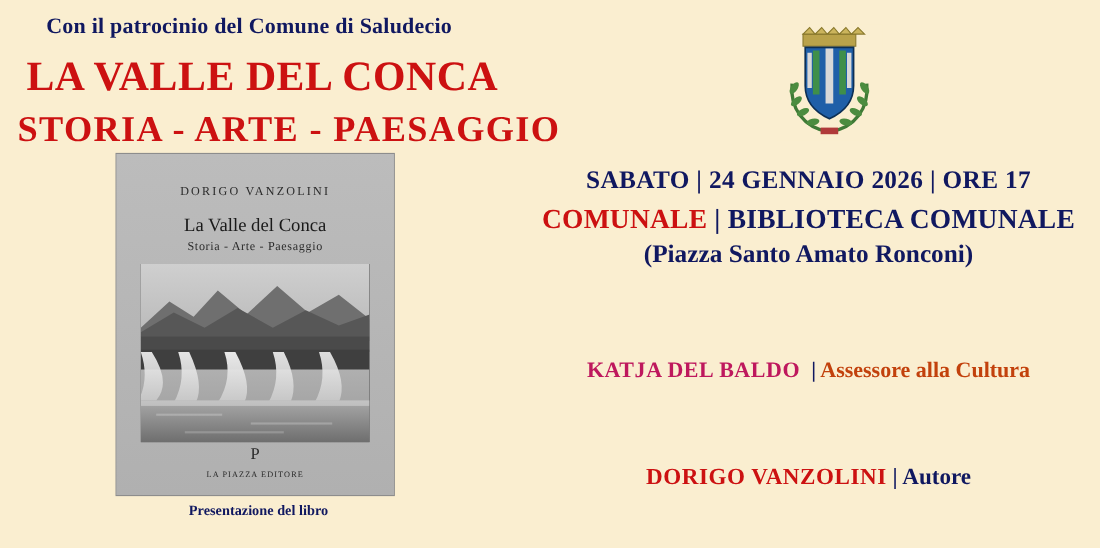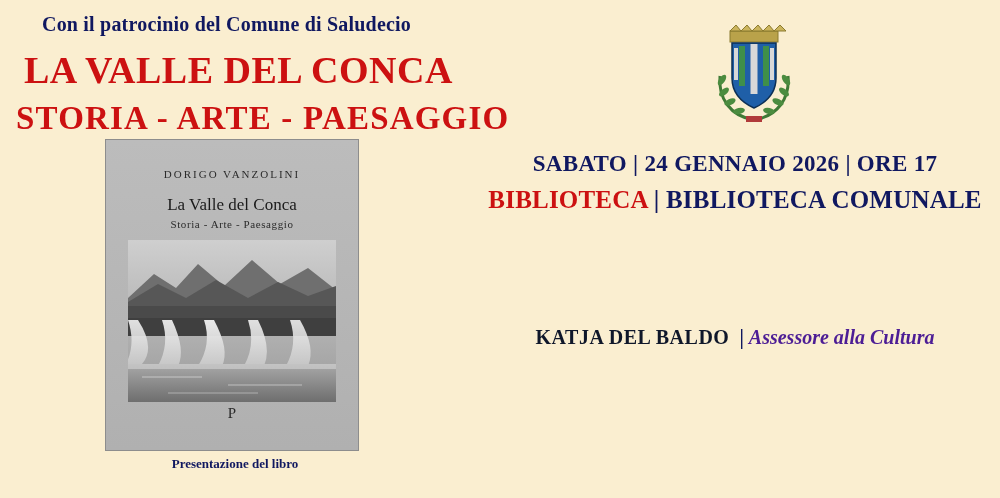--- a/index.html
+++ b/index.html
@@ -194,22 +194,22 @@
     font-weight: bold;
     color: #101860;
     letter-spacing: 1px;
   }
   .saluti-head { top: 282px; }
   .saluti-line {
     top: 310px;
     font-size: 20px;
     font-weight: bold;
   }
-  .saluti-line .red { color: #0f172a; letter-spacing: 0.5px; }
-  .saluti-line .blue { color: #4c1d95; font-style: italic; }
+  .saluti-line .red { color: #be185d; letter-spacing: 0.5px; }
+  .saluti-line .blue { color: #c2410c; }
   .interv-head { top: 375px; }
   .interv-line1 {
     top: 405px;
     font-size: 21px;
     font-weight: bold;
   }
   .interv-line2 {
     top: 437px;
     font-size: 21px;
     font-weight: bold;
@@ -265,20 +265,21 @@
           <path d="M172 80 q16 28 8 46 h-22 q12 -22 4 -46 z" fill="url(#fall)" opacity="0.88"></path>
           <rect x="0" y="124" width="208" height="38" fill="url(#water)"></rect>
           <rect x="0" y="124" width="208" height="5" fill="#d8d8d8" opacity="0.55"></rect>
           <rect x="14" y="136" width="60" height="2" fill="#c6c6c6" opacity="0.5"></rect>
           <rect x="100" y="144" width="74" height="2" fill="#c6c6c6" opacity="0.45"></rect>
           <rect x="40" y="152" width="90" height="2" fill="#c6c6c6" opacity="0.35"></rect>
         </svg>
       </div>
 
       <div class="book-pub-logo">P</div>
+      <div class="book-pub">LA PIAZZA EDITORE</div>
     </div>
 
     <div class="presentazione">Presentazione del libro</div>
   </div>
 
   <div class="right-col">
 
     <div class="crest">
       <svg width="96" height="106" viewBox="0 0 96 106" xmlns="http://www.w3.org/2000/svg">
         <rect x="0" y="0" width="96" height="106" fill="#faeed0"></rect>
@@ -306,30 +307,36 @@
           <ellipse cx="72" cy="80" rx="6" ry="3" transform="rotate(25 72 80)"></ellipse>
           <ellipse cx="63" cy="89" rx="6" ry="3" transform="rotate(12 63 89)"></ellipse>
         </g>
         <rect x="40" y="94" width="16" height="6" fill="#b03a3a"></rect>
       </svg>
     </div>
 
     <div class="ev-line ev-date">SABATO | 24 GENNAIO 2026 | ORE 17</div>
 
     <div class="ev-line ev-place">
-      <span class="red">BIBLIOTECA</span>
+      <span class="red">COMUNALE</span>
       <span class="sep">|</span>
       <span class="blue">BIBLIOTECA COMUNALE</span>
     </div>
 
+    <div class="ev-line ev-address">(Piazza Santo Amato Ronconi)</div>
 
 
     <div class="ev-line saluti-line">
       <span class="red">KATJA DEL BALDO</span>
       &nbsp;<span class="sep">|</span>
       <span class="blue">Assessore alla Cultura</span>
     </div>
 
 
+    <div class="ev-line interv-line1">
+      <span class="red">DORIGO  VANZOLINI</span>
+      <span class="sep">|</span>
+      <span class="blue">Autore</span>
+    </div>
 
 
   </div>
 </div>
 
 </body></html>

